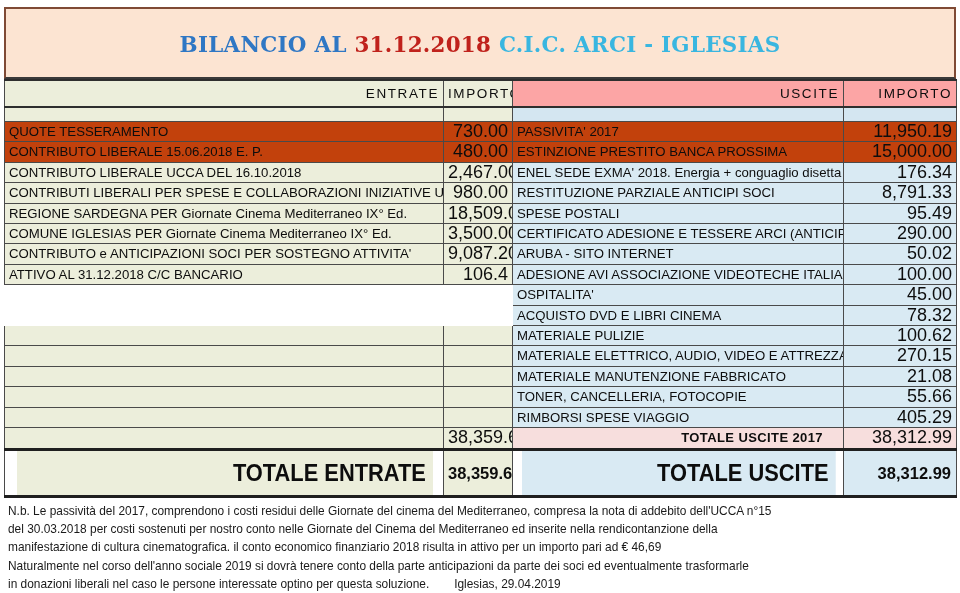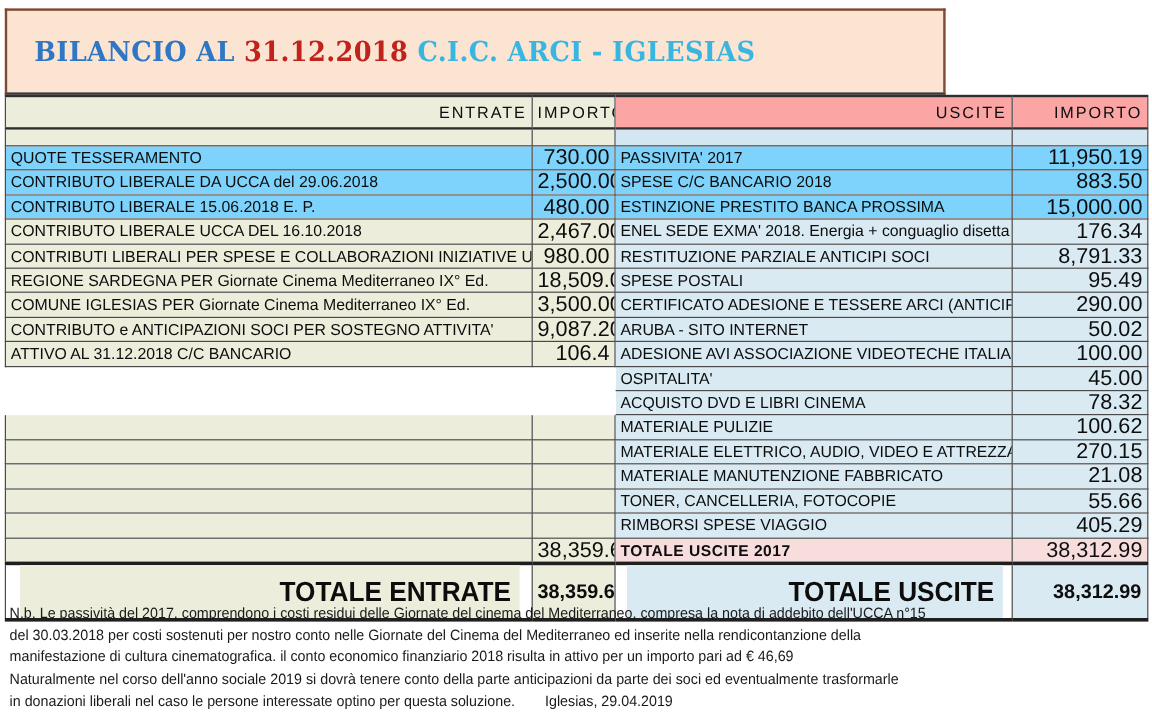--- a/index.html
+++ b/index.html
@@ -20,29 +20,29 @@
     width: 960px;
     height: 593px;
     box-sizing: border-box;
   }
 
   
   .title-band {
     position: absolute;
     left: 4px;
     top: 7px;
-    width: 784px;
+    width: 952px;
     height: 72px;
     box-sizing: border-box;
     background: #fce4d2;
     border: 2px solid #7f4a35;
     border-bottom: 2px solid #3a3a3a;
     display: flex;
     align-items: center;
-    justify-content: flex-start;
+    justify-content: center;
   }
   .title-text {
     font-family: "DejaVu Serif", serif;
     font-weight: bold;
     font-size: 23px;
     letter-spacing: 0.3px;
     white-space: nowrap;
     transform: scaleX(0.93);
   }
   .t-blue  { color: #2f77c4; }
@@ -88,21 +88,21 @@
   }
   .hdr .beige { background: #eceedb; }
   .hdr .blue  { background: #fca5a5; }
 
   
   .spacer td { height: 13px; line-height: 13px; }
   .spacer .beige { background: #eceedb; }
   .spacer .blue  { background: #d4e6f1; }
 
   
-  .fill-white { background: #7dd3fc; }
+  .fill-white { background: #c2410c; }
   .fill-beige { background: #eceedb; }
   .fill-blue  { background: #d9eaf3; }
   .fill-pink  { background: #f7dedd; }
 
   .num {
     text-align: right;
     font-weight: bold;
     font-size: 18px;
     padding-right: 5px;
   }
@@ -113,24 +113,25 @@
     background: #ffffff;
     border-left-color: transparent;
     border-right-color: transparent;
     border-top-color: transparent;
     border-bottom-color: transparent;
   }
 
   
   .sub td { border-top: 1px solid #4a4a4a; }
   .sub .lbl {
+    text-align: right;
     font-weight: bold;
     font-size: 13px;
     letter-spacing: 0.4px;
-    padding-right: 10px;
+    padding-right: 20px;
   }
 
   
   .gtot td {
     height: 44px;
     line-height: 44px;
     border-top: 3px solid #1f1f1f;
     border-bottom: 3px solid #1f1f1f;
   }
   .gtot .biglbl {
@@ -192,26 +193,20 @@
           <td class="blue"></td>
           <td class="blue"></td>
         </tr>
         <tr>
           <td class="desc fill-white">QUOTE TESSERAMENTO</td>
           <td class="num fill-white">730.00</td>
           <td class="desc fill-white">PASSIVITA' 2017</td>
           <td class="num fill-white">11,950.19</td>
         </tr>
         <tr>
-          <td class="desc fill-white">CONTRIBUTO LIBERALE DA UCCA del 29.06.2018</td>
-          <td class="num fill-white">2,500.00</td>
-          <td class="desc fill-white">SPESE C/C BANCARIO 2018</td>
-          <td class="num fill-white">883.50</td>
-        </tr>
-        <tr>
           <td class="desc fill-white">CONTRIBUTO LIBERALE 15.06.2018 E. P.</td>
           <td class="num fill-white">480.00</td>
           <td class="desc fill-white">ESTINZIONE PRESTITO BANCA PROSSIMA</td>
           <td class="num fill-white">15,000.00</td>
         </tr>
         <tr>
           <td class="desc fill-beige">CONTRIBUTO LIBERALE UCCA DEL 16.10.2018</td>
           <td class="num fill-beige">2,467.00</td>
           <td class="desc fill-blue">ENEL SEDE EXMA' 2018. Energia + conguaglio disetta contratt</td>
           <td class="num fill-blue">176.34</td>

